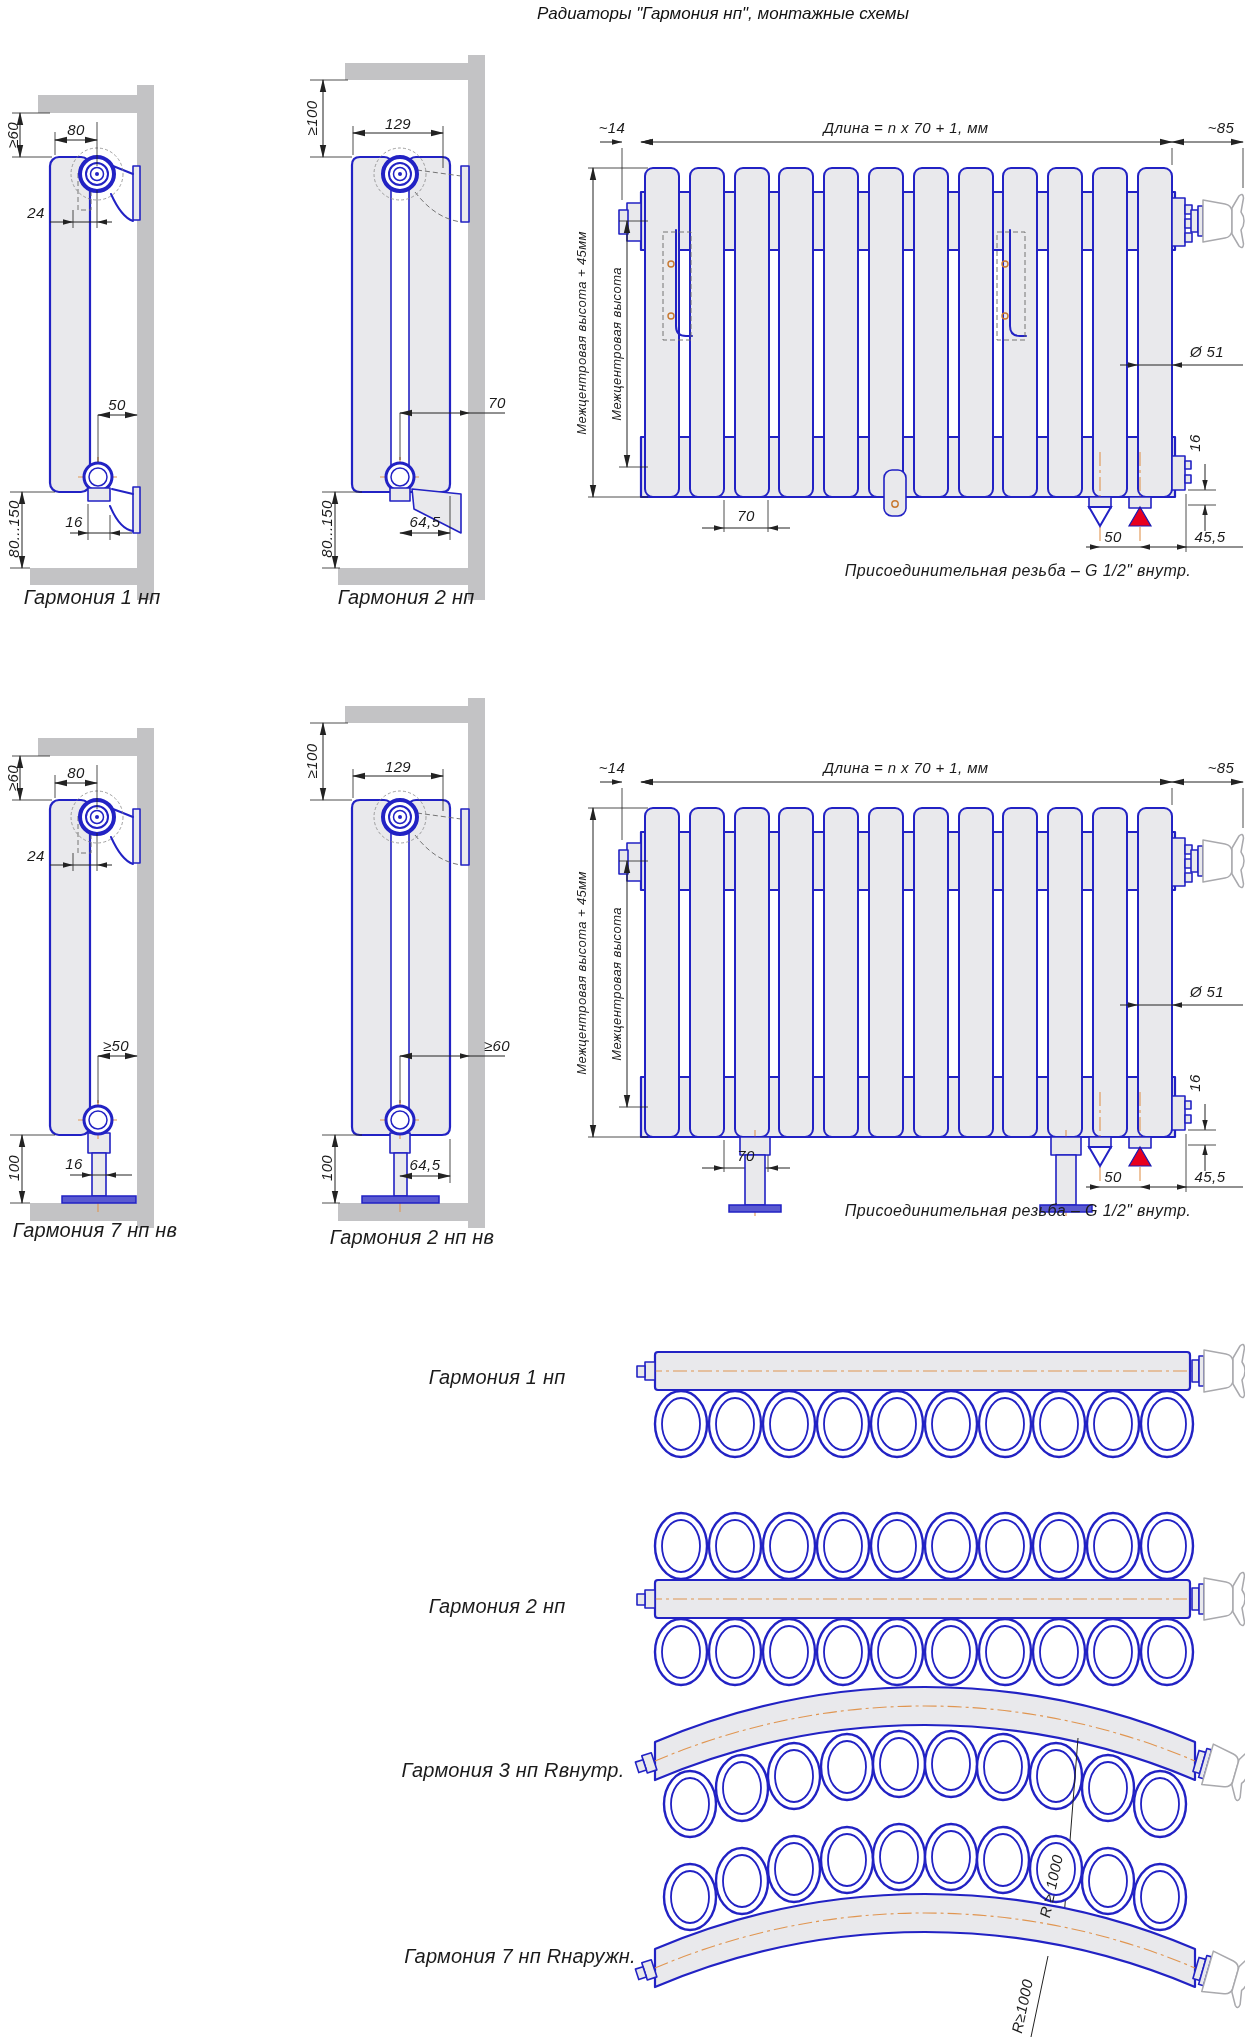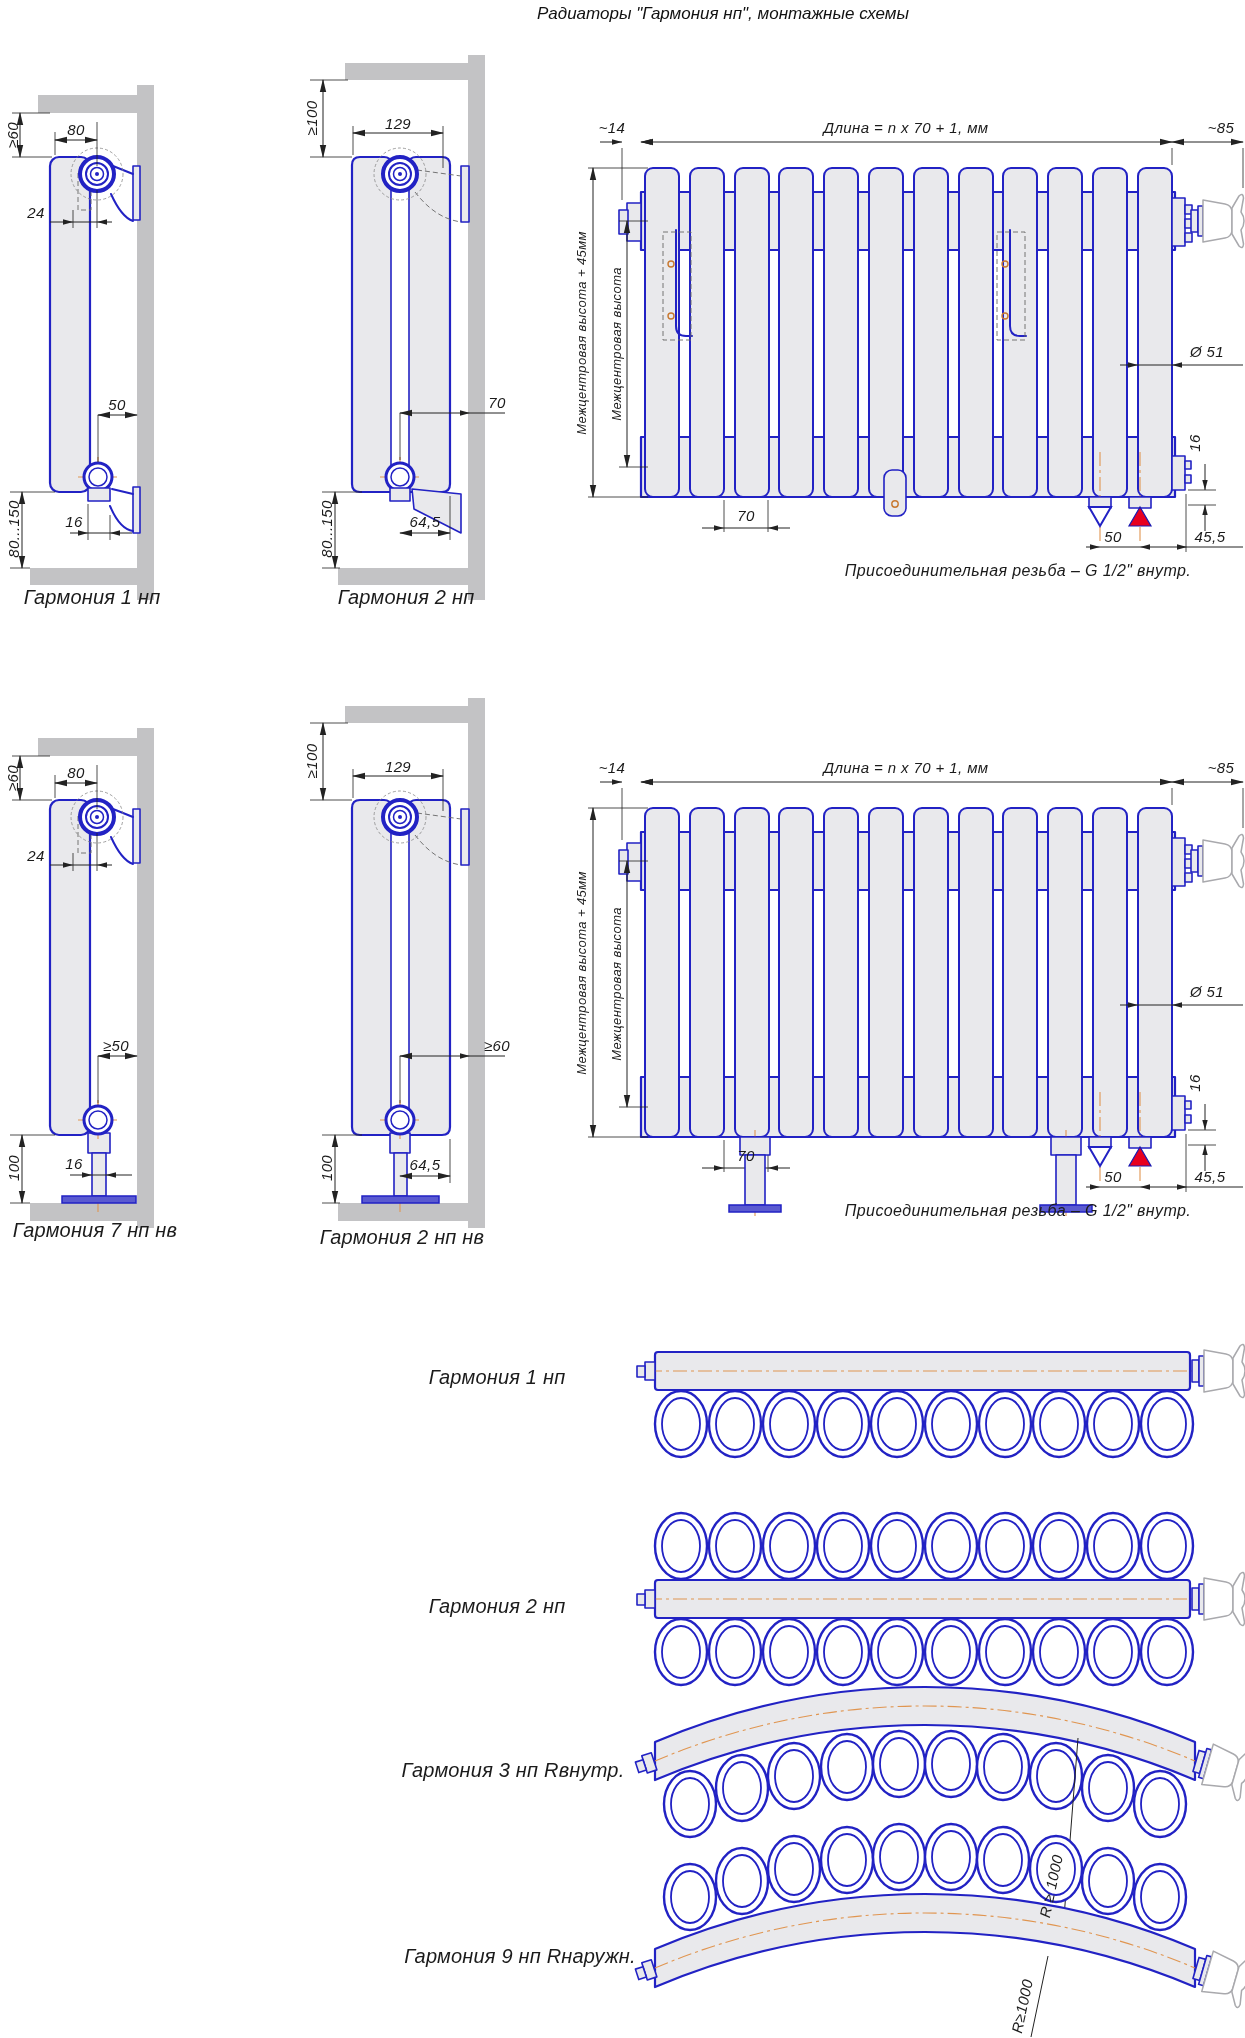--- a/index.html
+++ b/index.html
@@ -443,34 +443,34 @@
 <span class="lb" style="left:116px;top:1045px">≥50</span>
 <span class="lb" style="left:74px;top:1163px">16</span>
 <span class="lb vt" style="left:13px;top:1168px">100</span>
 <span class="lb big" style="left:95px;top:1230px">Гармония 7 нп нв</span>
 
 <span class="lb vt" style="left:311px;top:761px">≥100</span>
 <span class="lb" style="left:398px;top:766px">129</span>
 <span class="lb" style="left:497px;top:1045px">≥60</span>
 <span class="lb" style="left:425px;top:1164px">64,5</span>
 <span class="lb vt" style="left:326px;top:1168px">100</span>
-<span class="lb big" style="left:402px;top:1237px">Гармония 2 нп нв</span>
+<span class="lb big" style="left:412px;top:1237px">Гармония 2 нп нв</span>
 
 <span class="lb" style="left:612px;top:767px">~14</span>
 <span class="lb" style="left:906px;top:767px">Длина = n x 70 + 1, мм</span>
 <span class="lb" style="left:1221px;top:767px">~85</span>
 <span class="lb vt sm" style="left:581px;top:973px">Межцентровая высота + 45мм</span>
 <span class="lb vt sm" style="left:616px;top:984px">Межцентровая высота</span>
 <span class="lb" style="left:1207px;top:991px">Ø 51</span>
 <span class="lb vt" style="left:1194px;top:1083px">16</span>
 <span class="lb" style="left:746px;top:1155px">70</span>
 <span class="lb" style="left:1113px;top:1176px">50</span>
 <span class="lb" style="left:1210px;top:1176px">45,5</span>
 <span class="lb note" style="left:1018px;top:1211px">Присоединительная резьба – G 1/2" внутр.</span>
 
 <span class="lb big" style="left:497px;top:1377px">Гармония 1 нп</span>
 <span class="lb big" style="left:497px;top:1606px">Гармония 2 нп</span>
 <span class="lb big" style="left:513px;top:1770px">Гармония 3 нп Rвнутр.</span>
-<span class="lb big" style="left:520px;top:1956px">Гармония 9 нп Rнаружн.</span>
+<span class="lb big" style="left:520px;top:1956px">Гармония 7 нп Rнаружн.</span>
 <span class="lb r78" style="left:1051px;top:1886px">R ≥ 1000</span>
 <span class="lb r78" style="left:1022px;top:2006px">R≥1000</span>
 
 </div>
 
 </body></html>

